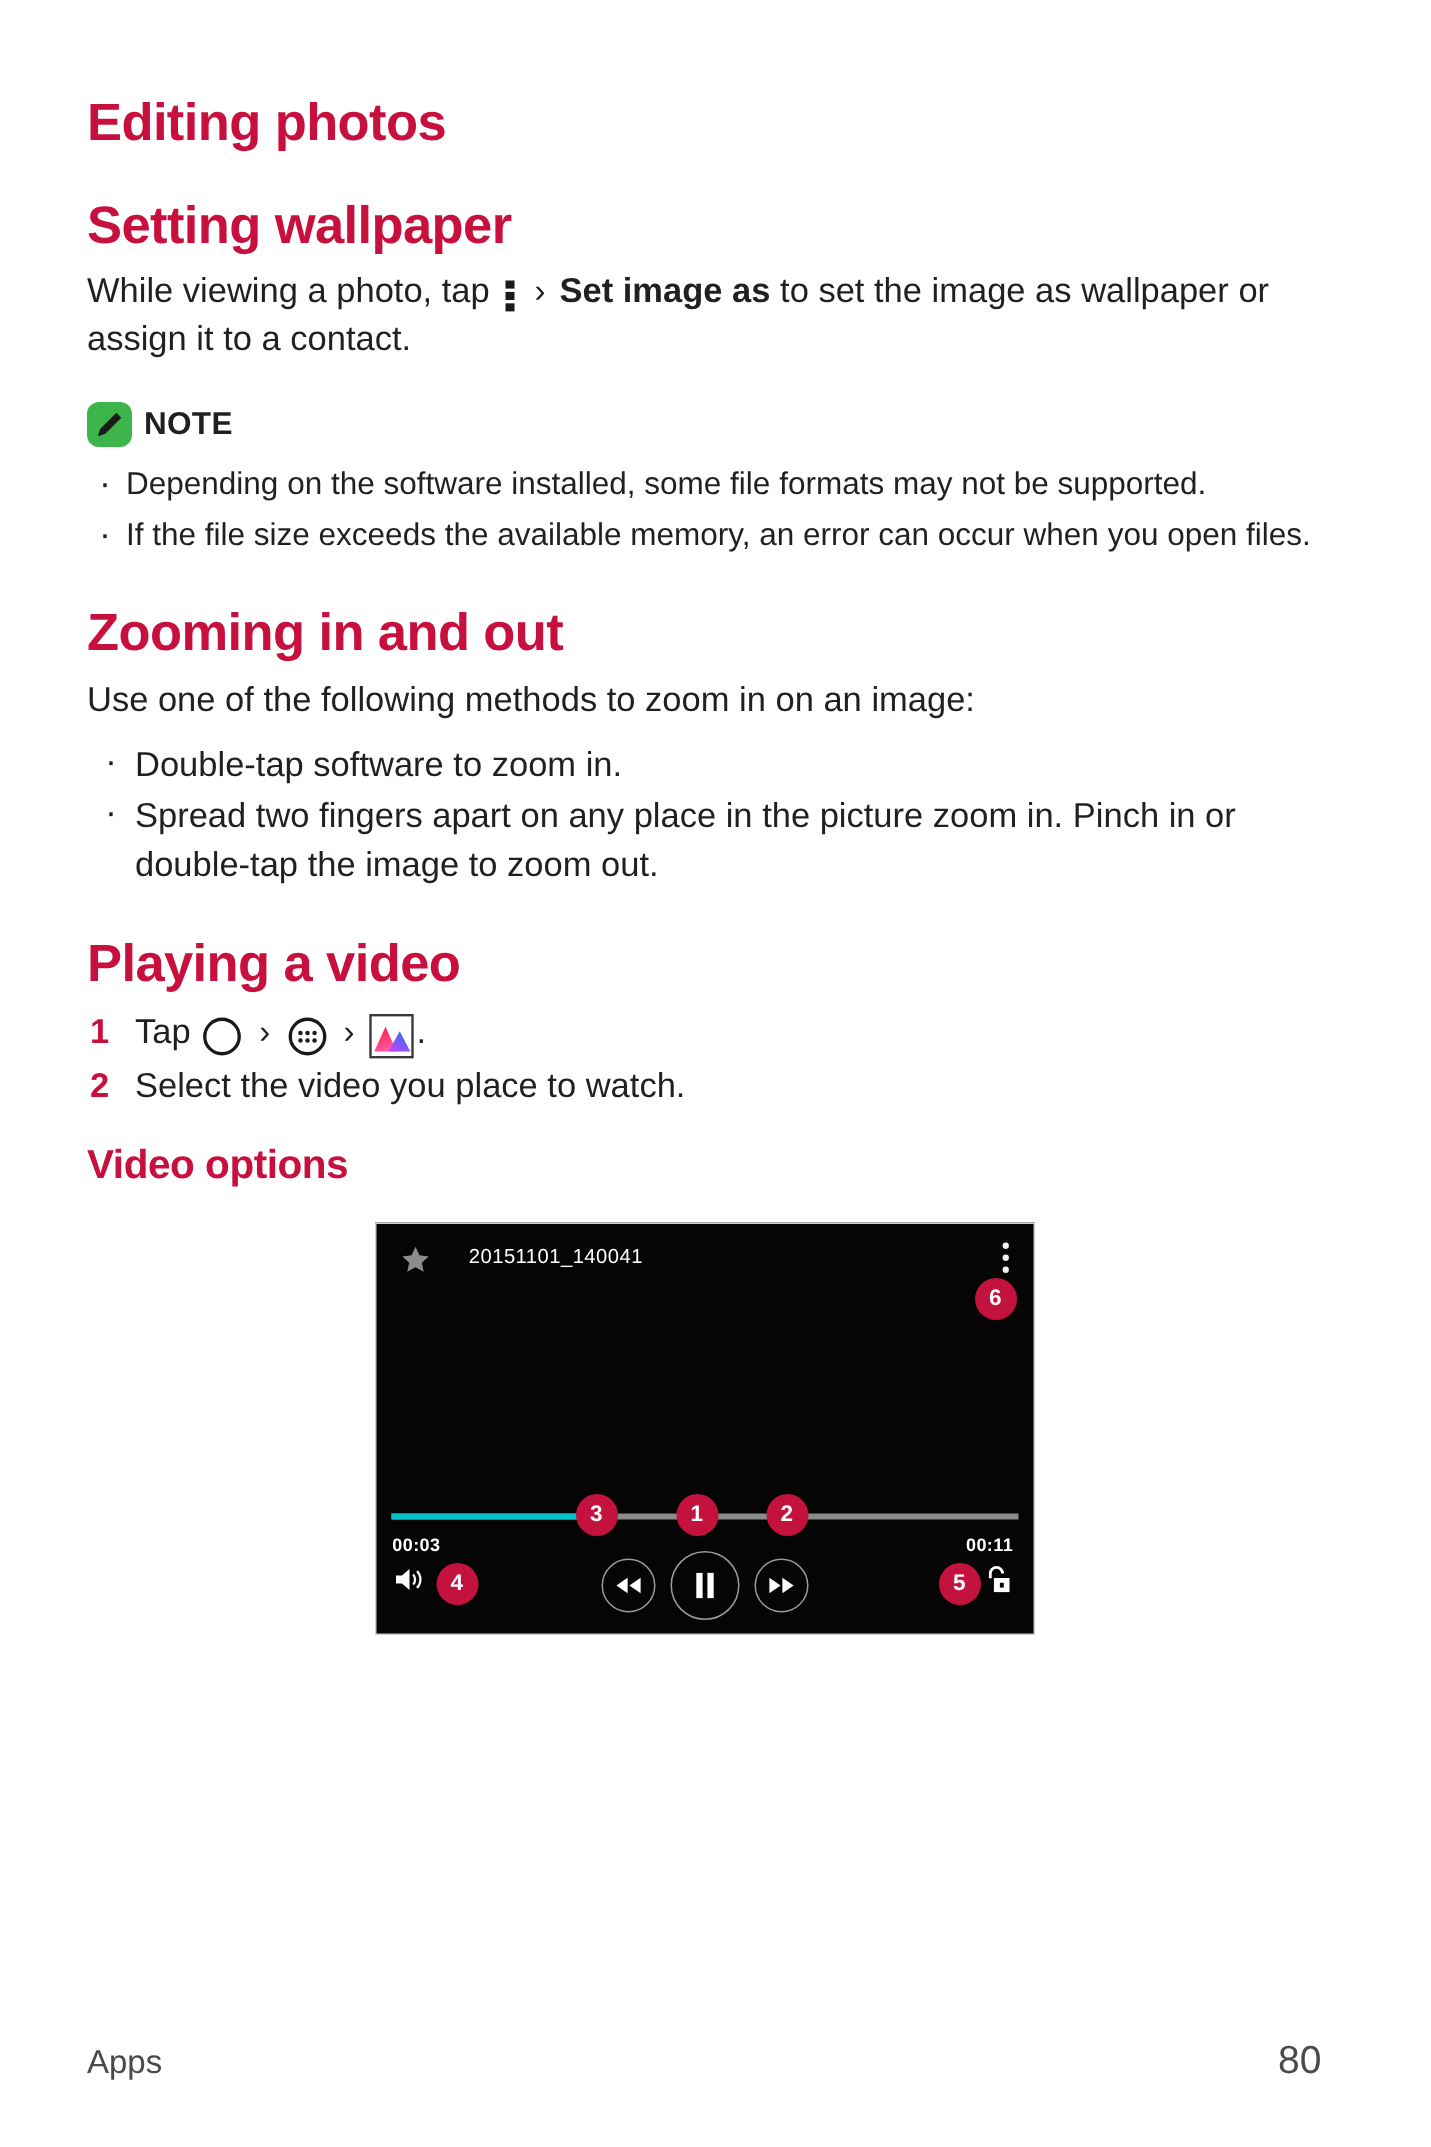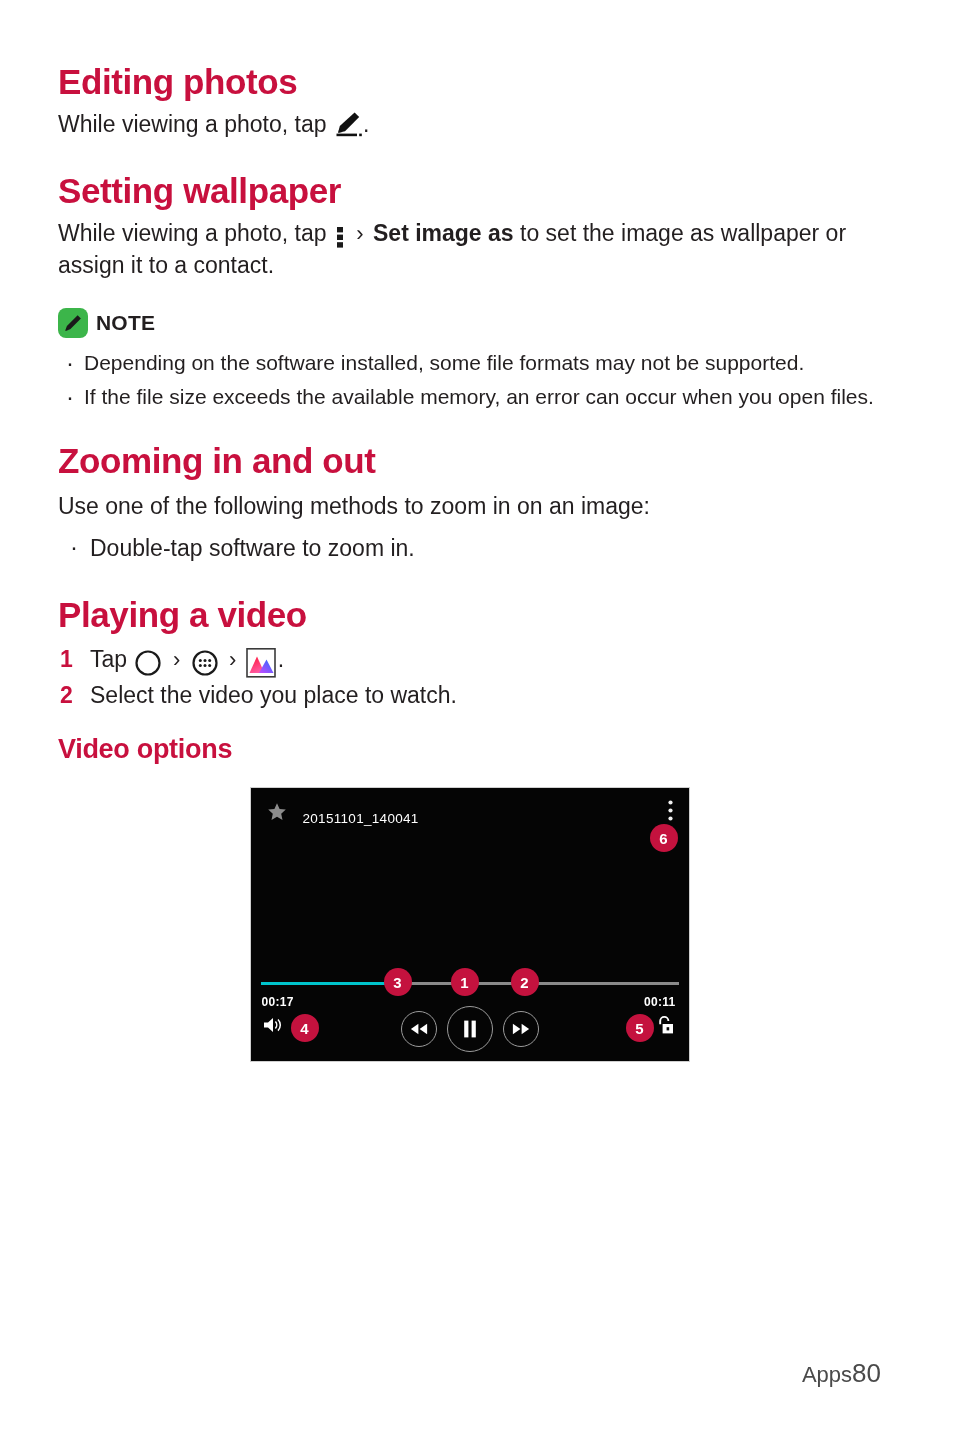--- a/index.html
+++ b/index.html
@@ -141,22 +141,22 @@
     width: 440px;
     height: 275px;
     background: #050505;
     border: 1px solid #cfcfcf;
   }
 
   .player-top {
     position: absolute;
     top: 14px; left: 16px;
     display: flex;
-    align-items: flex-end;
-    gap: 16px;
+    align-items: flex-start;
+    gap: 26px;
   }
   .star-ico { width: 20px; height: 20px; }
   .player-filename {
     color: #ffffff;
     font-size: 13.5px;
     letter-spacing: 0.3px;
   }
 
   .player-kebab {
     position: absolute;
@@ -260,45 +260,34 @@
   .c5 { left: 375px; top: 226px; }
   .c6 { right: 11px; top: 36px; }
 
   
   .footer {
     position: absolute;
     left: 58px;
     right: 58px;
     bottom: 42px;
     display: flex;
-    justify-content: flex-end;
+    justify-content: space-between;
     align-items: baseline;
     color: #4a4a4a;
   }
   .footer-label { font-size: 22px; }
   .footer-page  { font-size: 26px; }
 </style>
 </head>
 <body>
 
 <div class="page">
 
   <h1 class="sec-title" style="color: rgb(200, 16, 62);">Editing photos</h1>
 
-  <p class="body-text">
-    <span>While viewing a photo, tap</span>
-    <span class="inline-ico">
-      <svg class="pencil-ico" viewBox="0 0 30 26">
-        <path d="M21.6 1.4 L26.2 6.0 L12.0 20.2 L5.2 21.8 L6.8 15.0 Z" fill="#111"></path>
-        <path d="M5.2 21.8 L6.2 17.6 L9.6 21.0 Z" fill="#111"></path>
-        <rect x="3.5" y="22.6" width="20.5" height="2.6" fill="#111"></rect>
-        <rect x="26.2" y="22.6" width="2.6" height="2.6" fill="#111"></rect>
-      </svg>
-    </span><span>.</span>
-  </p>
 
   <h1 class="sec-title mt-lg" style="color: rgb(200, 16, 62);">Setting wallpaper</h1>
 
   <p class="body-text">
     <span>While viewing a photo, tap</span>
     <span class="inline-ico">
       <svg class="kebab-ico" viewBox="0 0 14 26">
         <rect x="4" y="3" width="6" height="5.4" fill="#1a1a1a"></rect>
         <rect x="4" y="10.6" width="6" height="5.4" fill="#1a1a1a"></rect>
         <rect x="4" y="18.2" width="6" height="5.4" fill="#1a1a1a"></rect>
@@ -323,20 +312,21 @@
     <li class="body-text">Depending on the software installed, some file formats may not be supported.</li>
     <li class="body-text">If the file size exceeds the available memory, an error can occur when you open files.</li>
   </ul>
 
   <h1 class="sec-title mt-lg" style="color: rgb(200, 16, 62);">Zooming in and out</h1>
 
   <p class="body-text mt-sm">Use one of the following methods to zoom in on an image:</p>
 
   <ul class="bullets big">
     <li>Double-tap software to zoom in.</li>
+    <li>Spread two fingers apart on any place in the picture zoom in. Pinch in or double-tap the image to zoom out.</li>
   </ul>
 
   <h1 class="sec-title mt-lg" style="color: rgb(200, 16, 62);">Playing a video</h1>
 
   <ol class="steps">
     <li>
       <span class="num" style="color: rgb(200, 16, 62);">1</span>
       <span>Tap</span>
       <span class="inline-ico">
         <svg class="home-ico" viewBox="0 0 30 30">
@@ -401,21 +391,21 @@
           <circle cx="2.5" cy="18.5" r="2.1" fill="#f0f0f0"></circle>
         </svg>
       </div>
 
       <div class="seek-row">
         <div class="seek-track" style="background: rgb(138, 138, 138);"></div>
         <div class="seek-fill" style="background: rgb(0, 196, 204); width: 33%;"></div>
         <div class="seek-thumb" style="left: 33%;"></div>
       </div>
 
-      <div class="time-left">00:17</div>
+      <div class="time-left">00:03</div>
       <div class="time-right">00:11</div>
 
       <div class="vol-btn">
         <svg width="22" height="18" viewBox="0 0 22 18">
           <path d="M1 6.4 H5 L10 2 V16 L5 11.6 H1 Z" fill="#ffffff"></path>
           <path d="M12.4 5.6 A5 5 0 0 1 12.4 12.4" fill="none" stroke="#ffffff" stroke-width="1.5"></path>
           <path d="M15 3.4 A8 8 0 0 1 15 14.6" fill="none" stroke="#ffffff" stroke-width="1.5"></path>
         </svg>
       </div>
 

